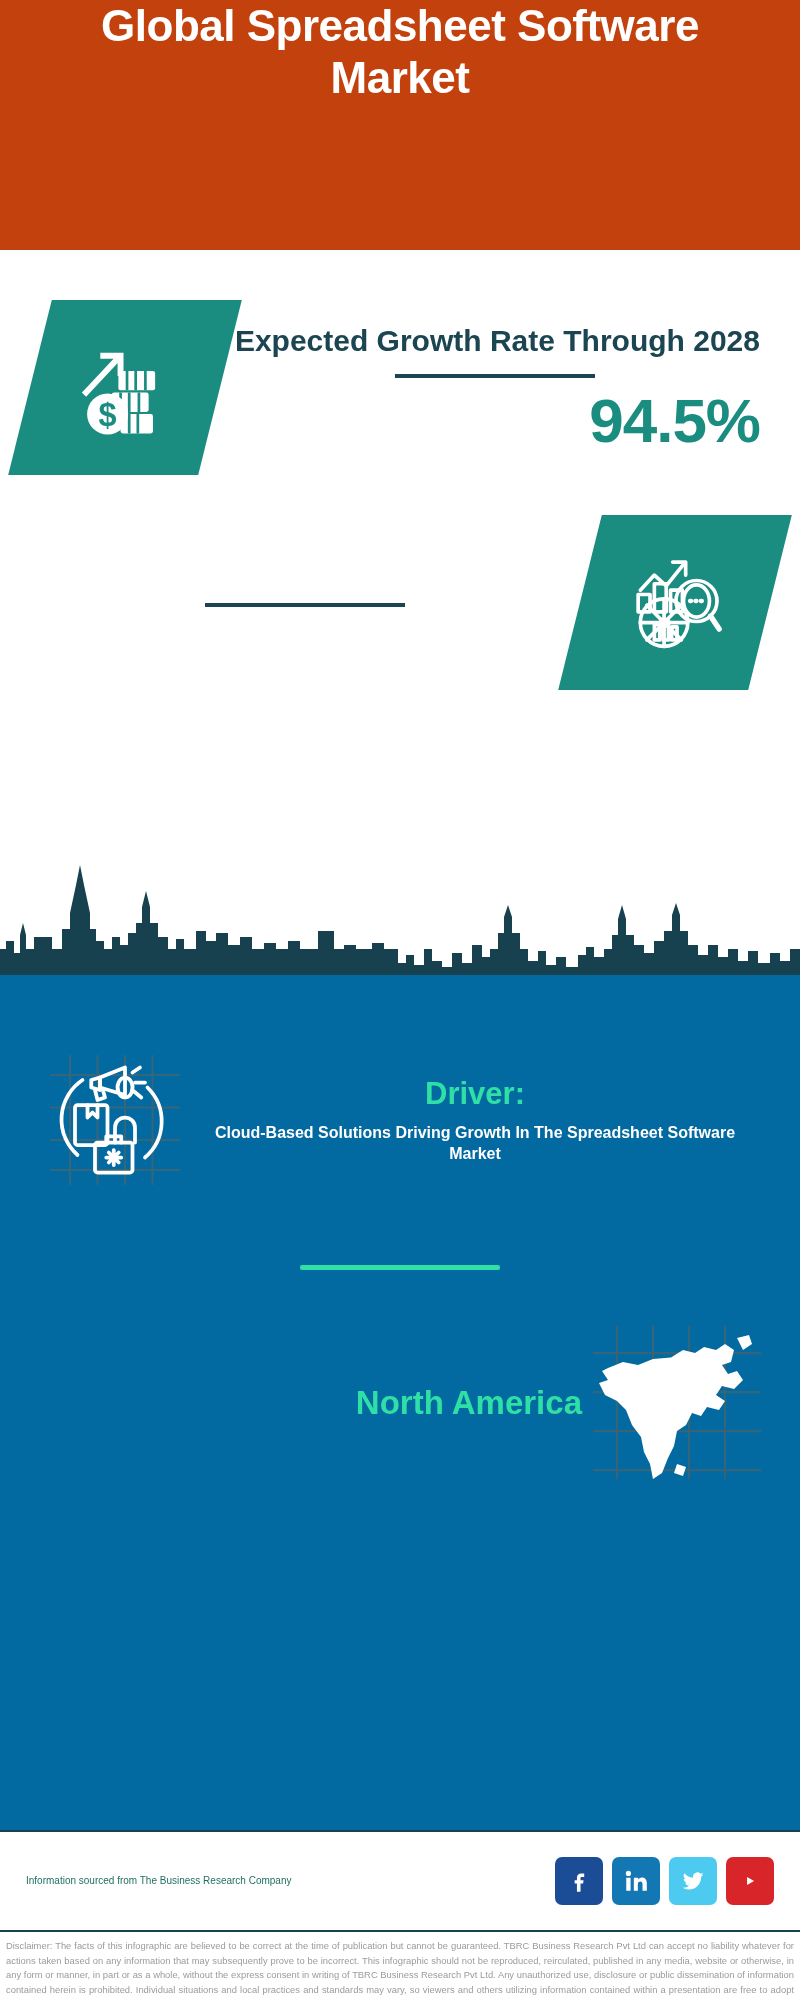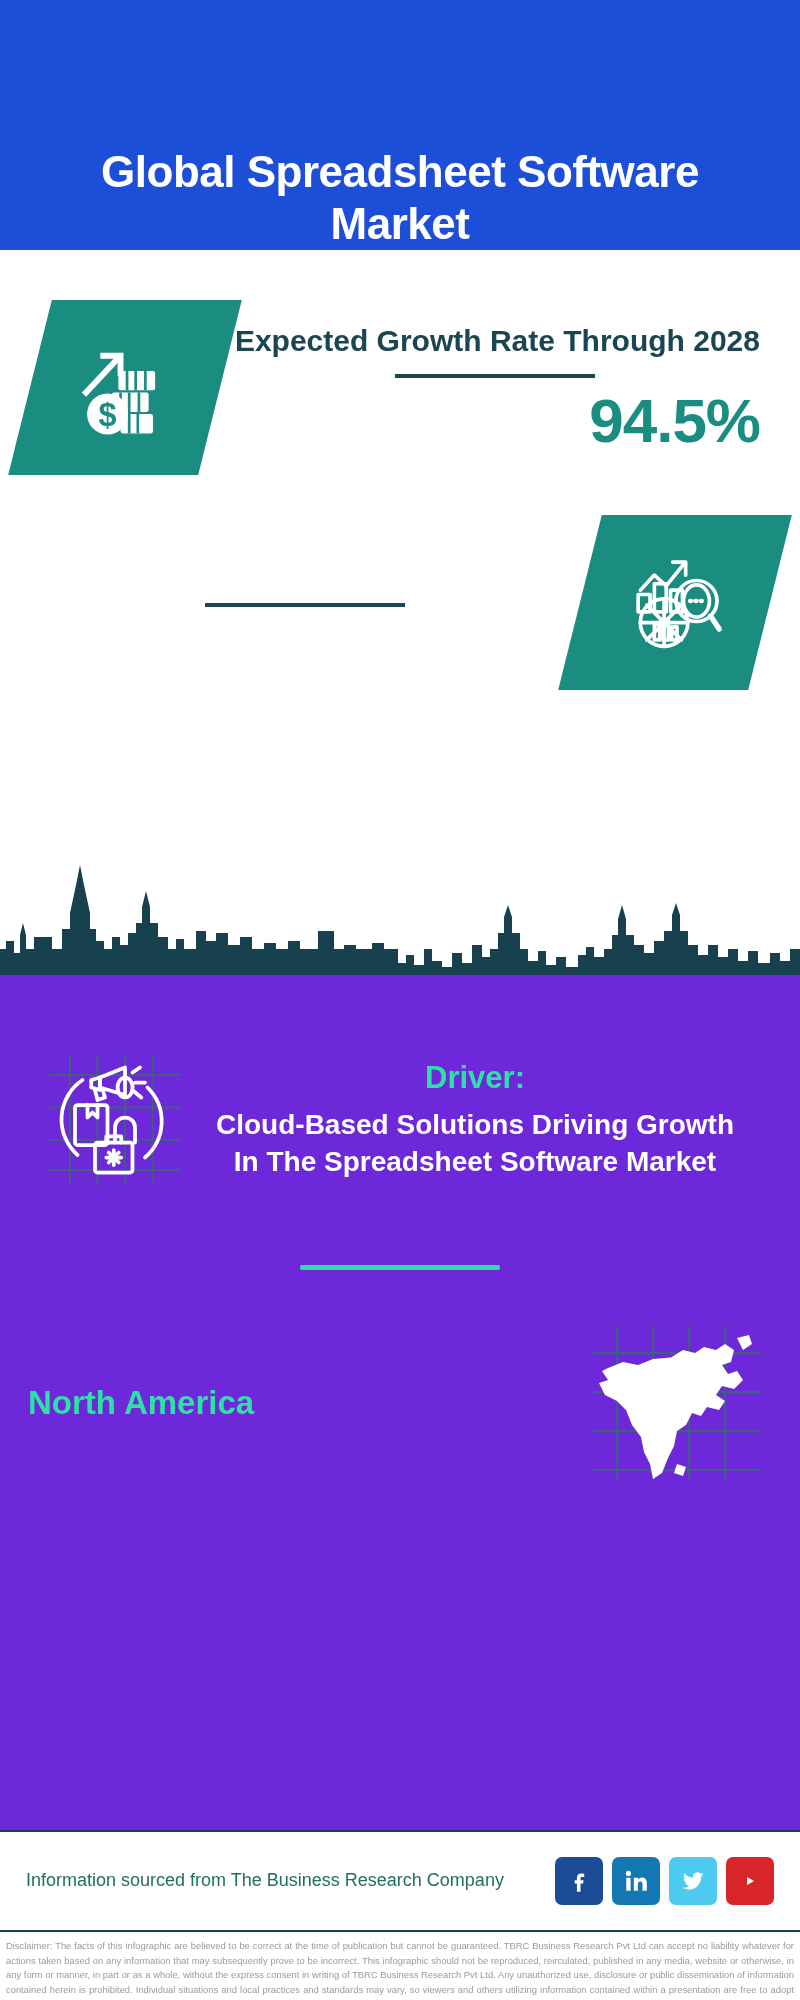--- a/index.html
+++ b/index.html
@@ -6,23 +6,23 @@
   html, body { width:800px; }
   body {
     font-family:"Liberation Sans", sans-serif;
     background:#ffffff;
     width:800px; height:2000px;
     position:relative; overflow:hidden;
   }
 
   
   .header {
-    background:#1d4ed8;
+    background:#c2410c;
     height:250px;
-    display:flex; align-items:flex-end; justify-content:center;
+    display:flex; align-items:flex-start; justify-content:center;
     text-align:center;
   }
   .header h1 {
     color:#ffffff;
     font-size:44px;
     line-height:1.18;
     font-weight:bold;
     letter-spacing:-0.5px;
     max-width:620px;
   }
@@ -62,56 +62,56 @@
     font-size:62px; font-weight:bold;
     line-height:1.05;
     letter-spacing:-1px;
   }
 
   
   .skyline { position:absolute; left:0; bottom:0; width:800px; height:130px; display:block; }
 
   
   .dark-zone {
-    background:#6d28d9;
+    background:#0369a1;
     position:relative;
     height:855px;
     padding-top:30px;
   }
 
   .driver-row { display:flex; align-items:center; padding:40px 30px 0 30px; }
   .driver-icon { flex:0 0 170px; display:flex; justify-content:center; }
   .driver-text { flex:1; text-align:center; padding-right:20px; }
   .driver-title {
     color:#2fe0a6;
     font-size:31px; font-weight:bold;
     margin-bottom:10px;
   }
   .driver-body {
-    color:#ffffff; font-size:28px; font-weight:bold; line-height:1.33;
+    color:#ffffff; font-size:16px; font-weight:bold; line-height:1.33;
   }
 
   .divider {
     width:200px; height:5px; background:#2fe0a6;
     margin:70px auto 0 auto; border-radius:2px;
   }
 
   .region-row { display:flex; align-items:center; padding:50px 28px 0 28px; }
-  .region-text { flex:1; text-align:left; }
+  .region-text { flex:1; text-align:right; }
   .region-name { color:#2fe0a6; font-size:33px; font-weight:bold; line-height:1.2; }
   .region-sub  { color:#ffffff; font-size:30px; line-height:1.3; }
   .region-map  { flex:0 0 190px; display:flex; justify-content:center; }
 
   
   .footer {
     height:100px; background:#ffffff;
     border-top:2px solid #17414f;
     display:flex; align-items:center; padding:0 26px;
   }
-  .footer-text { flex:1; color:#21705e; font-size:18px; line-height:1.65; }
+  .footer-text { flex:1; color:#21705e; font-size:10px; line-height:1.65; }
   .socials { display:flex; gap:9px; }
   .soc { width:48px; height:48px; border-radius:7px; display:flex; align-items:center; justify-content:center; }
   .soc.fb { background:#1b4d96; }
   .soc.li { background:#1277b3; }
   .soc.tw { background:#4ccaf0; }
   .soc.yt { background:#d8252a; }
 
   .disclaimer {
     border-top:2px solid #17414f;
     padding:7px 6px 0 6px;

